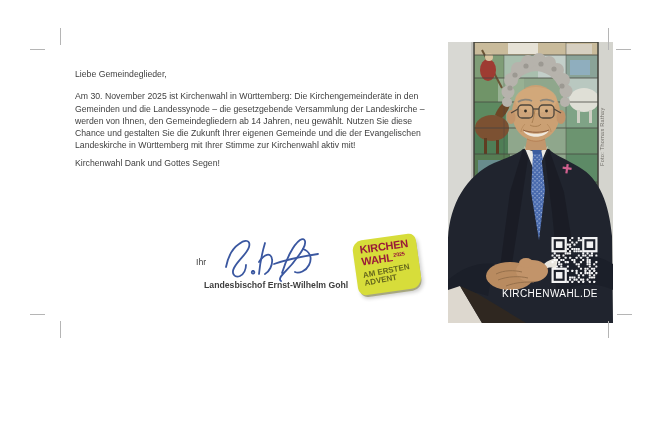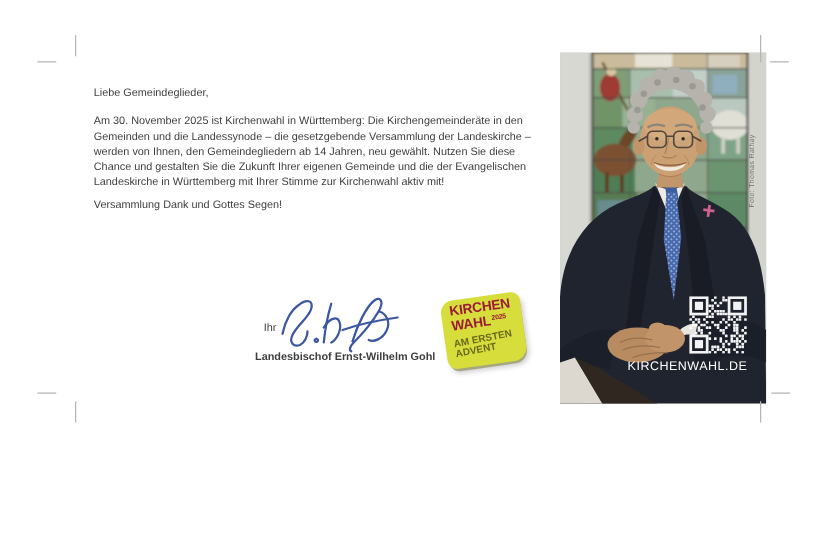--- a/index.html
+++ b/index.html
@@ -17,21 +17,21 @@
   .crop.v{width:1px;height:17px;}
   .crop.h{width:15px;height:1px;}
 
   
   .letter{position:absolute;left:75px;top:68px;width:366px;color:var(--text,#3e3e3e);
           font-size:8.7px;line-height:12.3px;}
   .letter p{margin:0 0 5px 0;}
   .letter .salutation{margin-bottom:10px;}
   .letter .closing{margin-top:5px;}
 
-  .sig-intro{position:absolute;left:211px;top:257px;font-size:8.7px;color:var(--text,#3e3e3e);}
+  .sig-intro{position:absolute;left:196px;top:257px;font-size:8.7px;color:var(--text,#3e3e3e);}
   .sig-svg{position:absolute;left:218px;top:231px;width:108px;height:56px;}
   .sig-svg path{stroke:var(--signature-ink,#3a57a0);stroke-width:1.8;fill:none;
                 stroke-linecap:round;stroke-linejoin:round;}
   .signatory{position:absolute;left:204px;top:280px;font-size:8.7px;color:var(--text,#3e3e3e);font-weight:bold;}
 
   
   .badge{position:absolute;left:355px;top:237px;width:64px;height:55px;
          background:var(--badge-bg,#d7dd3a);border-radius:10px 7px 11px 8px;
          transform:rotate(-8deg);padding:5px 0 0 7px;
          box-shadow:1px 3px 0 -1px rgba(130,130,60,.55),2px 4px 4px rgba(0,0,0,.18);}
@@ -63,21 +63,21 @@
   <div class="crop v" style="left:608px;top:28px;height:22px;"></div>
   <div class="crop h" style="left:616px;top:49px;"></div>
   <div class="crop h" style="left:30px;top:314px;"></div>
   <div class="crop v" style="left:60px;top:321px;"></div>
   <div class="crop h" style="left:617px;top:314px;"></div>
   <div class="crop v" style="left:608px;top:321px;"></div>
 
   <div class="letter">
     <p class="salutation">Liebe Gemeindeglieder,</p>
     <p>Am 30. November 2025 ist Kirchenwahl in Württemberg: Die Kirchengemeinderäte in den Gemeinden und die Landessynode – die gesetzgebende Versammlung der Landeskirche – werden von Ihnen, den Gemeindegliedern ab 14 Jahren, neu gewählt. Nutzen Sie diese Chance und gestalten Sie die Zukunft Ihrer eigenen Gemeinde und die der Evangelischen Landeskirche in Württemberg mit Ihrer Stimme zur Kirchenwahl aktiv mit!</p>
-    <p class="closing">Versammlung Dank und Gottes Segen!</p>
+    <p class="closing">Kirchenwahl Dank und Gottes Segen!</p>
   </div>
 
   <span class="sig-intro">Ihr</span>
 
   <svg class="sig-svg" viewBox="0 0 108 56" aria-hidden="true">
     <path d="M8,36 C10,26 15,17 21,13 C27,8 33,9 31,16 C29,23 20,29 16,37 C13,43 17,47 22,45 C26,43 28,38 28,34"></path>
     <path d="M35,40 a1.3,1.3 0 1 0 0.1,0" fill="var(--signature-ink,#3a57a0)"></path>
     <path d="M47,12 C44,22 42,33 41,43"></path>
     <path d="M41,31 C46,23 53,21 54,28 C55,34 51,41 47,43"></path>
     <path d="M64,42 C68,29 75,14 82,9 C87,6 89,11 85,18 C79,28 71,37 65,43 C62,46 61,49 63,50"></path>

